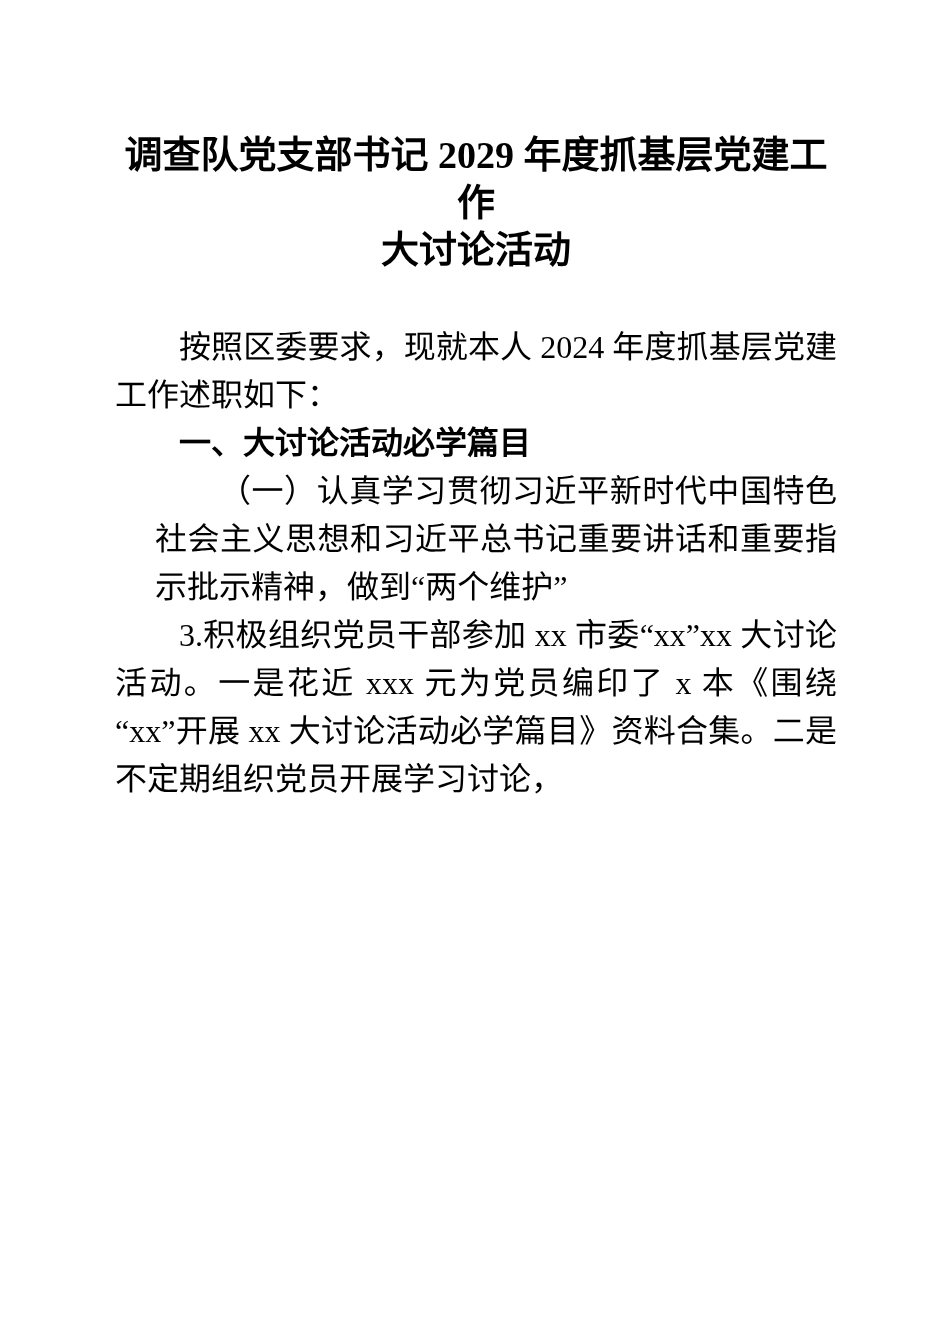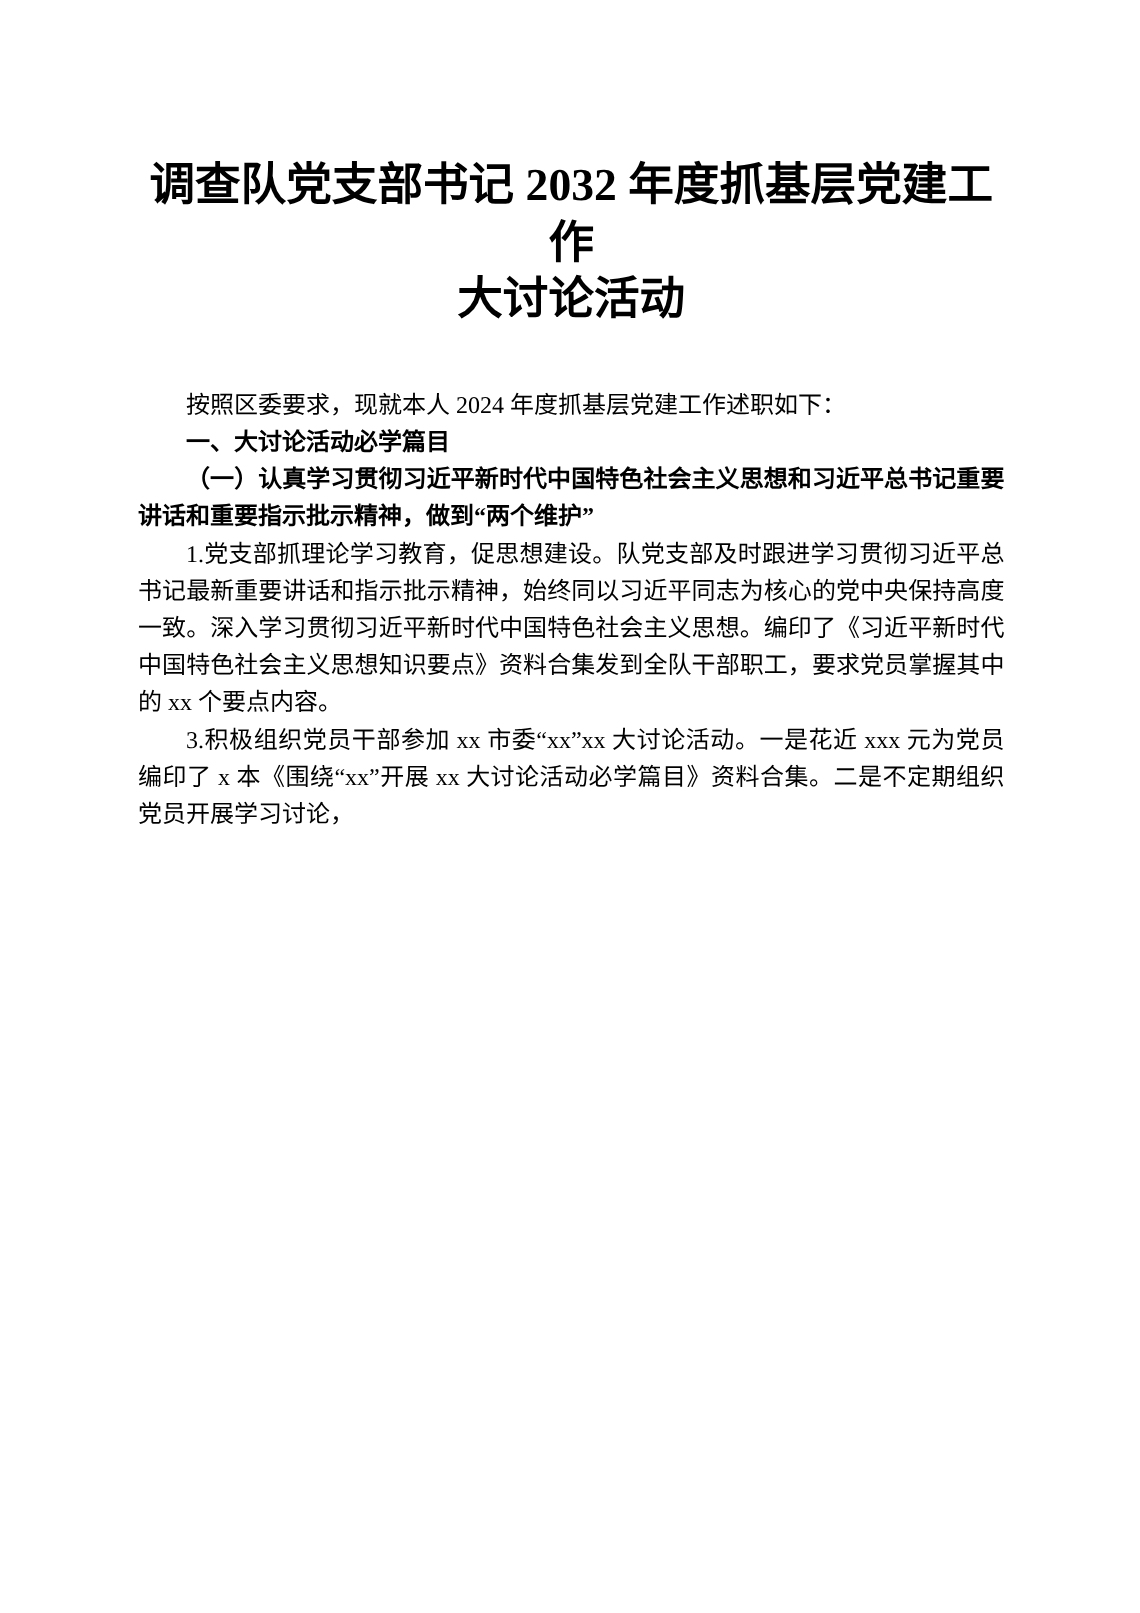--- a/index.html
+++ b/index.html
@@ -25,51 +25,51 @@
     font-weight: 700;
     line-height: 1.25;
     text-align: center;
     font-family: "Liberation Serif", "DejaVu Serif", serif;
   }
   .doc-title .title-line {
     display: block;
   }
   .para {
     margin: 0;
-    font-size: 20px;
-    line-height: 31px;
+    font-size: 32px;
+    line-height: 48px;
     text-align: justify;
     text-indent: 2em;
     font-weight: 400;
     letter-spacing: 0px;
   }
   .para.heading-bold {
     font-family: "Liberation Sans", "DejaVu Sans", sans-serif;
     font-weight: 700;
     text-align: left;
   }
   .para.kaiti {
     
-    font-weight: 700;
+    font-weight: 400;
+    margin-left: 40px;
   }
 </style>
 </head>
 <body>
 
 <div class="page">
 
   <h1 class="doc-title">
-    <span class="title-line">调查队党支部书记 2032 年度抓基层党建工作</span>
+    <span class="title-line">调查队党支部书记 2029 年度抓基层党建工作</span>
     <span class="title-line">大讨论活动</span>
   </h1>
 
   <p class="para">按照区委要求，现就本人 2024 年度抓基层党建工作述职如下：</p>
 
   <p class="para heading-bold">一、大讨论活动必学篇目</p>
 
   <p class="para kaiti">（一）认真学习贯彻习近平新时代中国特色社会主义思想和习近平总书记重要讲话和重要指示批示精神，做到“两个维护”</p>
 
-  <p class="para">1.党支部抓理论学习教育，促思想建设。队党支部及时跟进学习贯彻习近平总书记最新重要讲话和指示批示精神，始终同以习近平同志为核心的党中央保持高度一致。深入学习贯彻习近平新时代中国特色社会主义思想。编印了《习近平新时代中国特色社会主义思想知识要点》资料合集发到全队干部职工，要求党员掌握其中的 xx 个要点内容。</p>
 
 
   <p class="para">3.积极组织党员干部参加 xx 市委“xx”xx 大讨论活动。一是花近 xxx 元为党员编印了 x 本《围绕“xx”开展 xx 大讨论活动必学篇目》资料合集。二是不定期组织党员开展学习讨论，</p>
 
 </div>
 
 </body></html>

